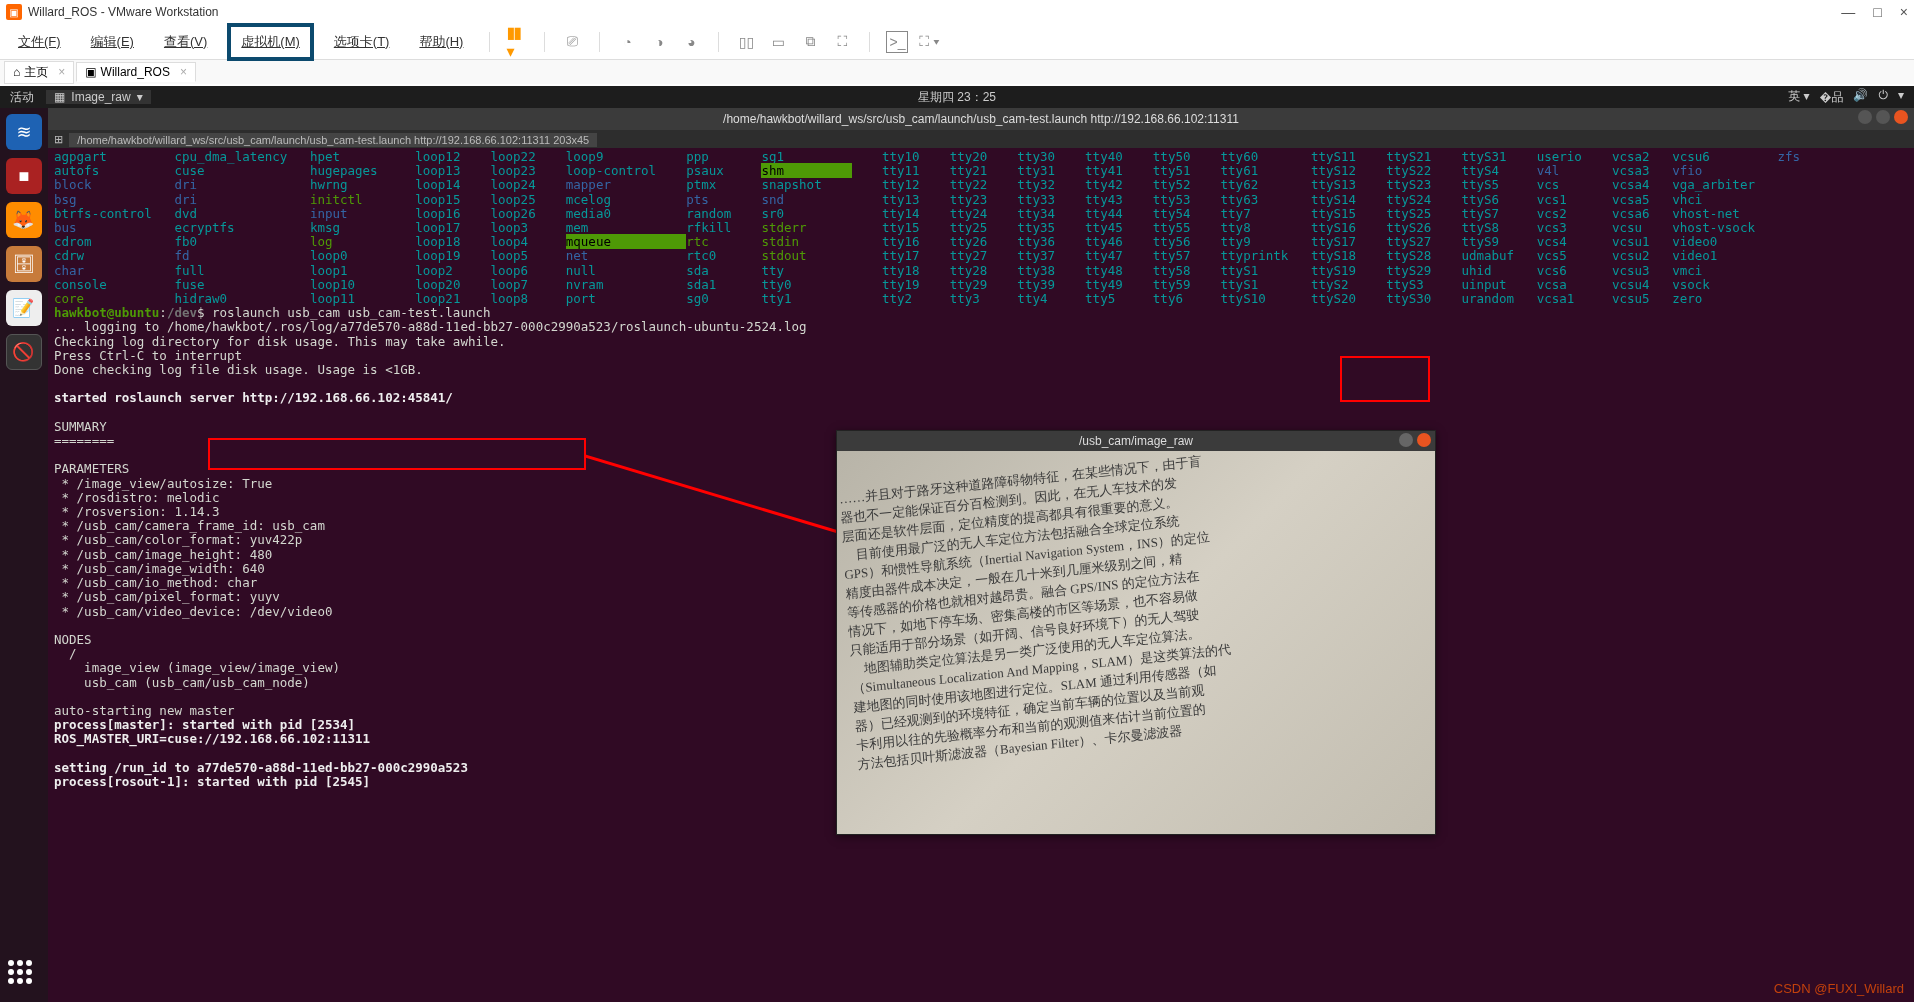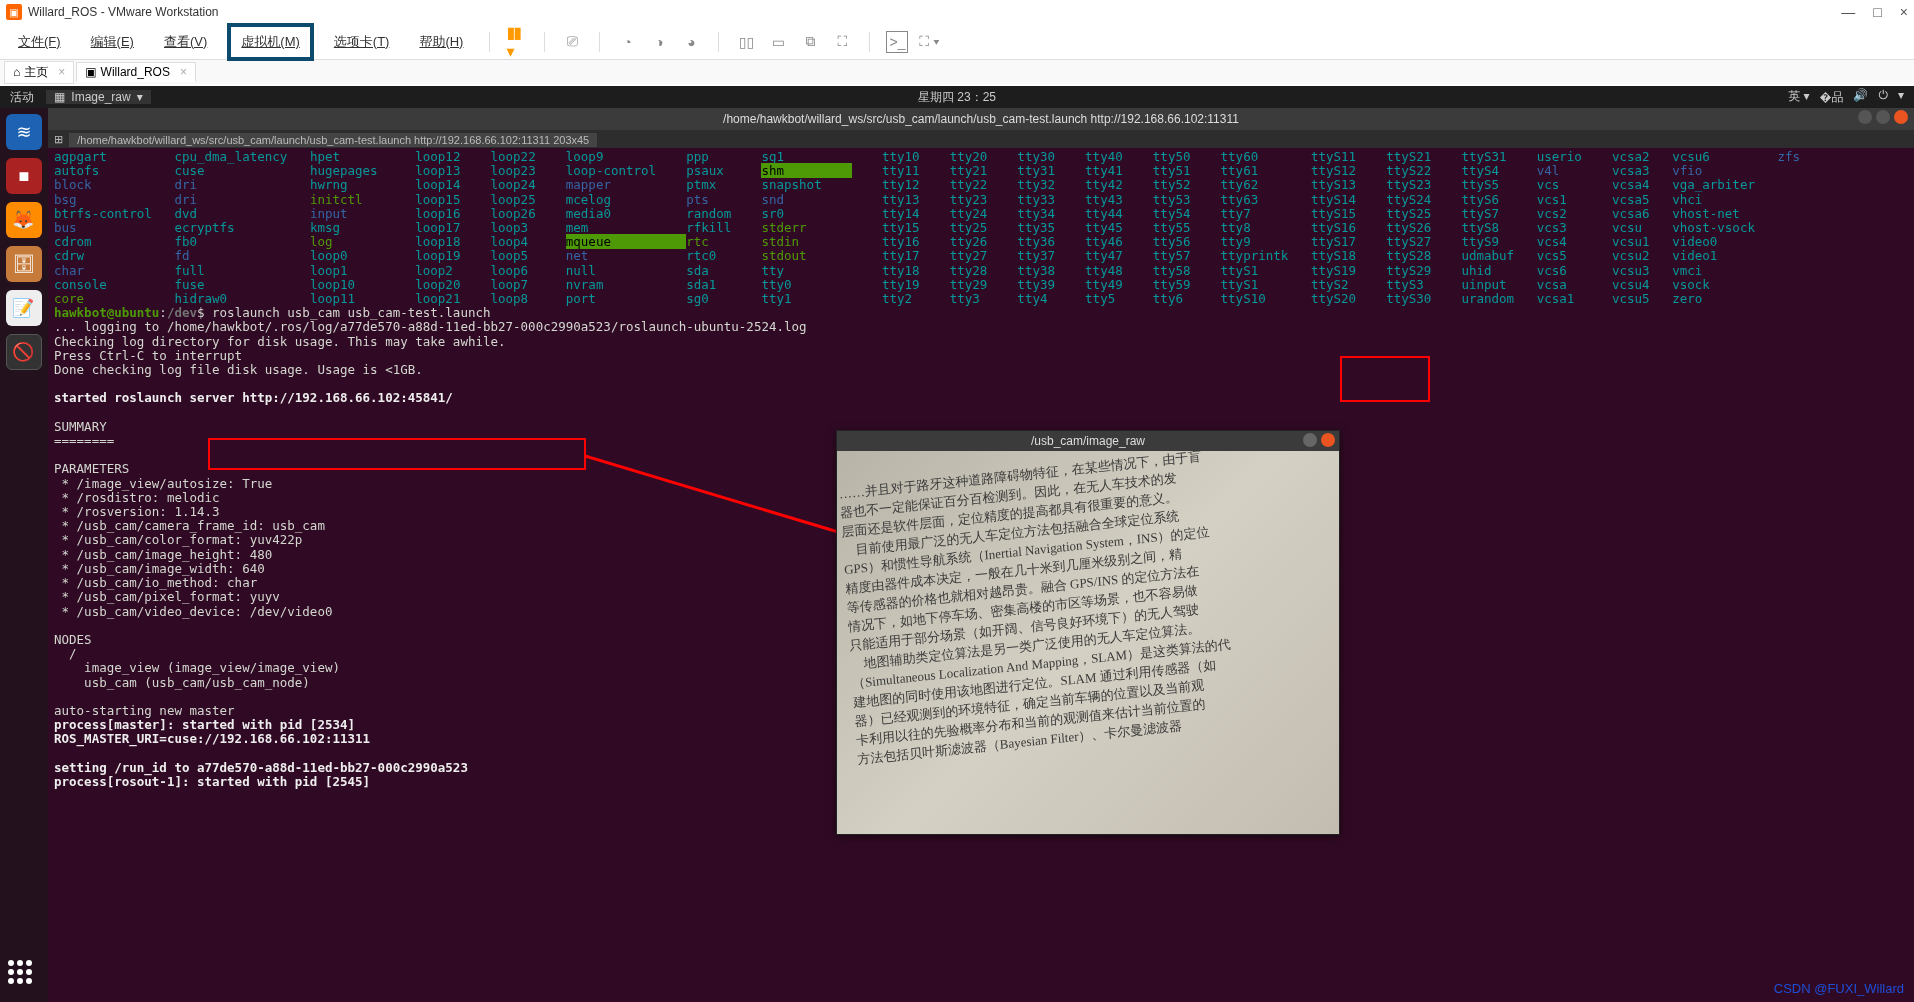--- a/index.html
+++ b/index.html
@@ -44,28 +44,28 @@
   .c-g { color:#4e9a06; }
   .c-c { color:#06989a; }
   .c-b { color:#3465a4; }
   .c-w { color:#d3d7cf; }
   .bg-g { background:#4e9a06; color:#000000; }
   .prompt-u{ color:#4e9a06; font-weight:bold;}
   .prompt-p{ color:#737373; font-weight:bold;}
   .hl-box1 { position:absolute; border:2px solid red; }
   .arrow { position:absolute; pointer-events:none; }
   
-  .imgwin { position:absolute; left:836px; top:344px; width:504px; height:405px; background:#444; border:1px solid #222; box-shadow:0 2px 8px rgba(0,0,0,.5);}
+  .imgwin { position:absolute; left:836px; top:344px; width:600px; height:405px; background:#444; border:1px solid #222; box-shadow:0 2px 8px rgba(0,0,0,.5);}
   .imgwin-title{ height:20px; background:#3b3b3b; color:#ddd; font-size:12px; display:flex; align-items:center; justify-content:center; position:relative;}
   .imgwin-title .wc{position:absolute; right:4px; top:2px; display:flex; gap:4px;}
   .imgwin-title .wc span:first-child{width:14px;height:14px;border-radius:50%;background:#666;display:inline-block;}
   .imgwin-title .wc span:last-child{width:14px;height:14px;border-radius:50%;background:#e95420;display:inline-block;}
   .imgwin-body{ position:absolute; top:20px; left:0; right:0; bottom:0; background:linear-gradient(135deg,#b8b4a8 0%,#d5d0c4 50%,#c2bdb0 100%); overflow:hidden; padding:8px 10px; }
   .paper-text{ transform: rotate(-4deg) skewY(-2deg); color:#3a3a3a; font-family:"SimSun","Songti SC",serif; font-size:13px; line-height:19px; }
-  .watermark{ position:absolute; right:10px; bottom:6px; color:#1d4ed8; font-size:13px; }
+  .watermark{ position:absolute; right:10px; bottom:6px; color:#c2410c; font-size:13px; }
   .u { text-decoration: underline; }
 </style>
 </head>
 <body>
 
 <div class="title-bar">
   <span class="logo">▣</span>
   <span>Willard_ROS - VMware Workstation</span>
   <div class="win-ctrl">
     <span>—</span>

